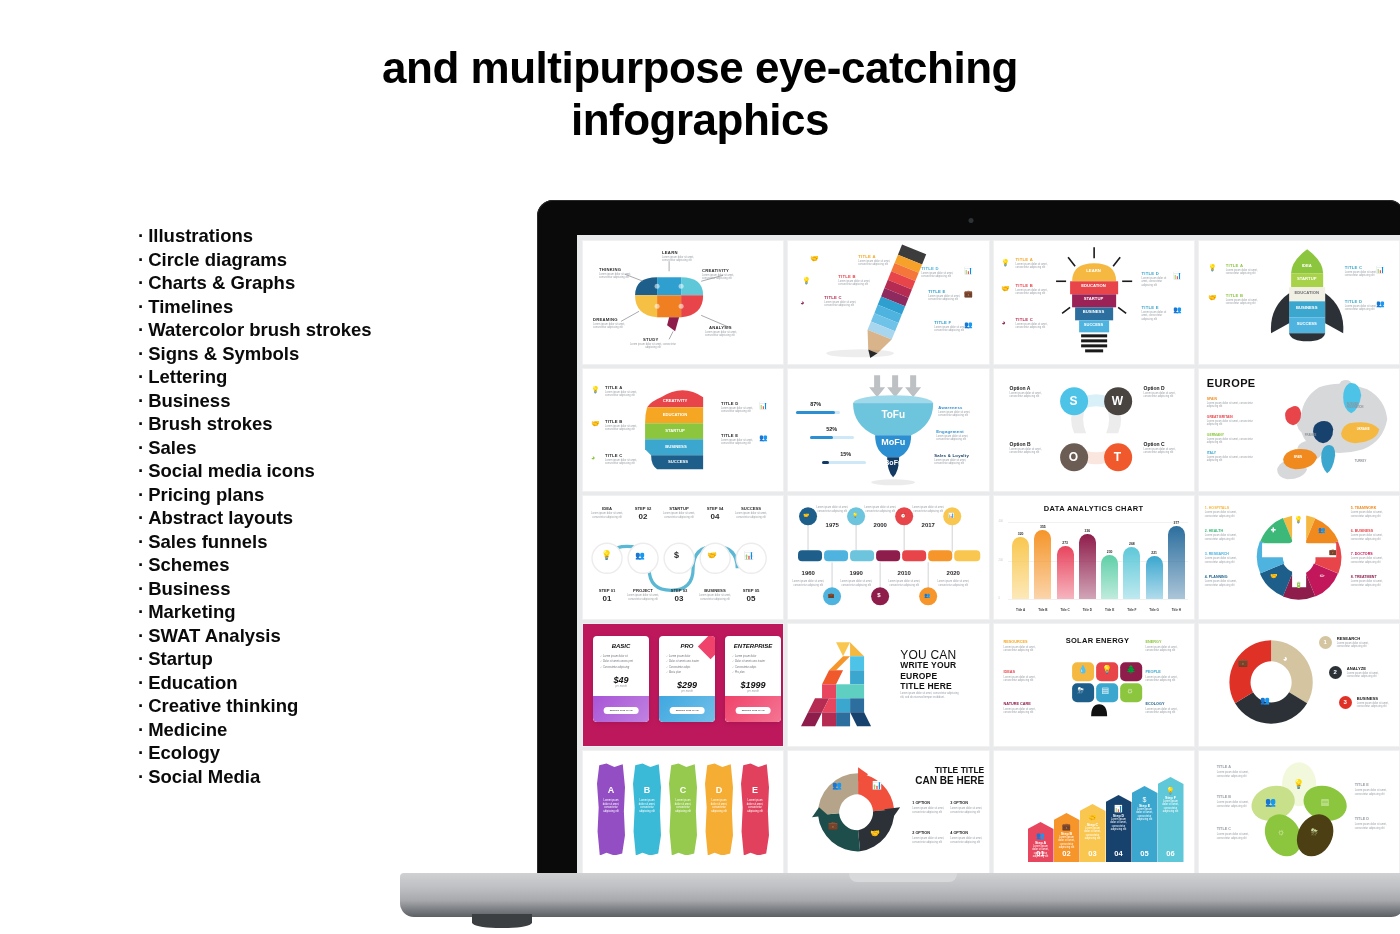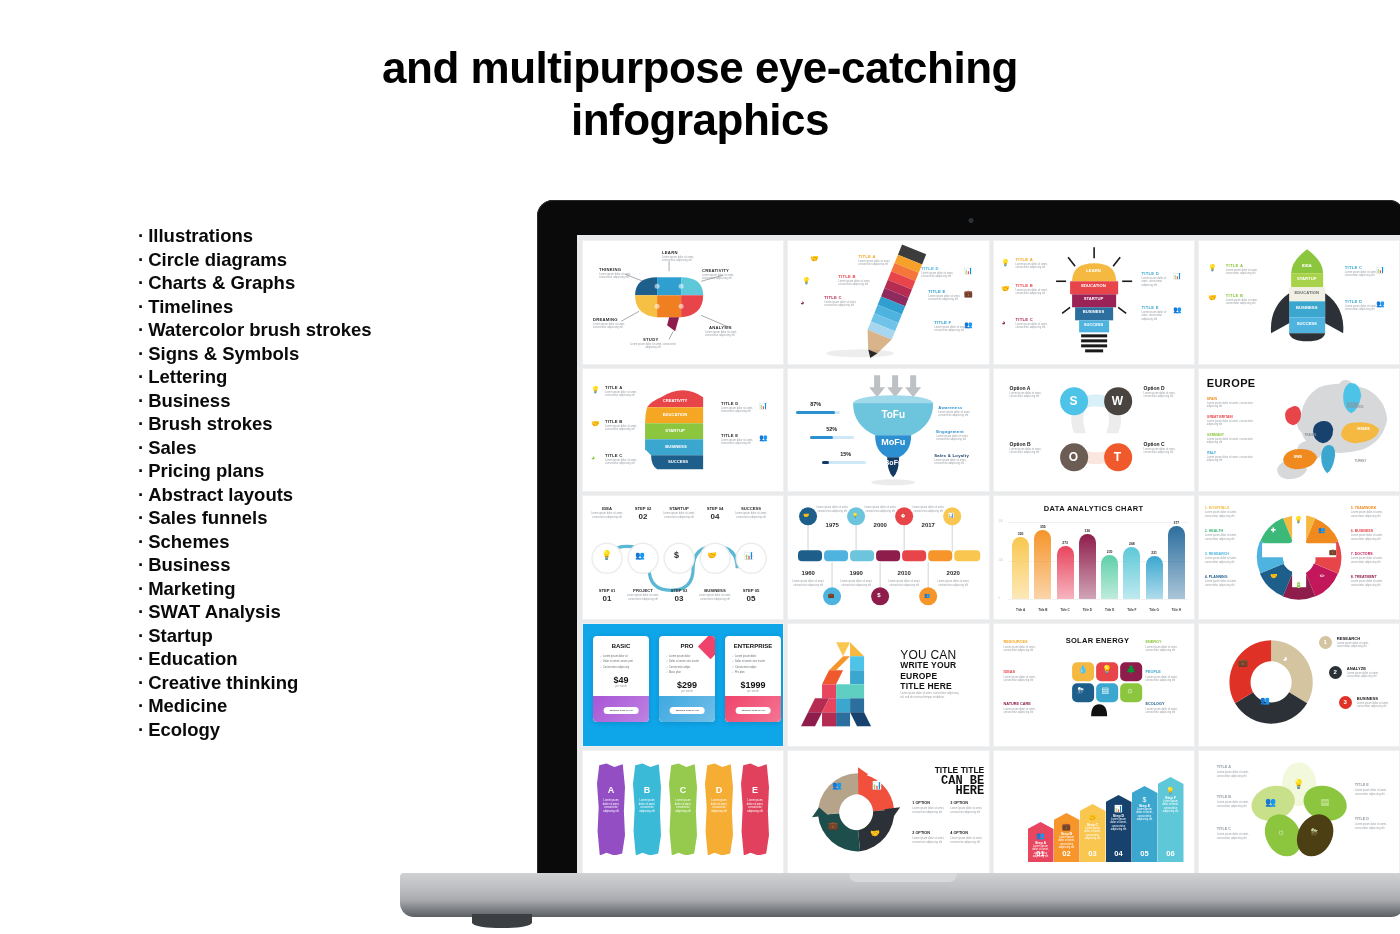--- a/index.html
+++ b/index.html
@@ -122,32 +122,34 @@
       <div class="feature-item"><span class="bullet">·</span><span>Illustrations</span></div>
       <div class="feature-item"><span class="bullet">·</span><span>Circle diagrams</span></div>
       <div class="feature-item"><span class="bullet">·</span><span>Charts &amp; Graphs</span></div>
       <div class="feature-item"><span class="bullet">·</span><span>Timelines</span></div>
       <div class="feature-item"><span class="bullet">·</span><span>Watercolor brush strokes</span></div>
       <div class="feature-item"><span class="bullet">·</span><span>Signs &amp; Symbols</span></div>
       <div class="feature-item"><span class="bullet">·</span><span>Lettering</span></div>
       <div class="feature-item"><span class="bullet">·</span><span>Business</span></div>
       <div class="feature-item"><span class="bullet">·</span><span>Brush strokes</span></div>
       <div class="feature-item"><span class="bullet">·</span><span>Sales</span></div>
+      <div class="feature-item"><span class="bullet">·</span><span>Social media icons</span></div>
       <div class="feature-item"><span class="bullet">·</span><span>Pricing plans</span></div>
       <div class="feature-item"><span class="bullet">·</span><span>Abstract layouts</span></div>
       <div class="feature-item"><span class="bullet">·</span><span>Sales funnels</span></div>
       <div class="feature-item"><span class="bullet">·</span><span>Schemes</span></div>
       <div class="feature-item"><span class="bullet">·</span><span>Business</span></div>
       <div class="feature-item"><span class="bullet">·</span><span>Marketing</span></div>
       <div class="feature-item"><span class="bullet">·</span><span>SWAT Analysis</span></div>
       <div class="feature-item"><span class="bullet">·</span><span>Startup</span></div>
       <div class="feature-item"><span class="bullet">·</span><span>Education</span></div>
       <div class="feature-item"><span class="bullet">·</span><span>Creative thinking</span></div>
       <div class="feature-item"><span class="bullet">·</span><span>Medicine</span></div>
       <div class="feature-item"><span class="bullet">·</span><span>Ecology</span></div>
+      <div class="feature-item"><span class="bullet">·</span><span>Social Media</span></div>
     </div>
 
   <div class="laptop">
     <div class="lid">
       <div class="camera"></div>
       <div class="screen">
         <div class="grid">
 
           <div class="card">
             <svg viewBox="0 0 200 122" width="100%" height="100%">
@@ -575,21 +577,21 @@
             <div style="position:absolute;left:152px;top:10px;font-size:3.6px;font-weight:700;color:#f08a1e;">5. TEAMWORK</div>
             <div class="lorem" style="position:absolute;left:152px;top:15px;width:42px;">Lorem ipsum dolor sit amet, consectetur adipiscing elit</div>
             <div style="position:absolute;left:152px;top:33px;font-size:3.6px;font-weight:700;color:#e8454a;">6. BUSINESS</div>
             <div class="lorem" style="position:absolute;left:152px;top:38px;width:42px;">Lorem ipsum dolor sit amet, consectetur adipiscing elit</div>
             <div style="position:absolute;left:152px;top:56px;font-size:3.6px;font-weight:700;color:#c2185b;">7. DOCTORS</div>
             <div class="lorem" style="position:absolute;left:152px;top:61px;width:42px;">Lorem ipsum dolor sit amet, consectetur adipiscing elit</div>
             <div style="position:absolute;left:152px;top:79px;font-size:3.6px;font-weight:700;color:#8e1d4b;">8. TREATMENT</div>
             <div class="lorem" style="position:absolute;left:152px;top:84px;width:42px;">Lorem ipsum dolor sit amet, consectetur adipiscing elit</div>
           </div>
 
-          <div class="card" style="background:#0ea5e9;">
+          <div class="card" style="background:#be185d;font-style:italic;">
             <div id="pricing-holder" style="position:absolute;inset:0;">
                 <div class="price-card" style="left: 10px;">
                   <div class="price-name">BASIC</div>
                   <div style="margin-top:6px;">
                     <div class="tick-row">✓ Lorem ipsum dolor sit</div>
                     <div class="tick-row">✓ Dolor sit amet consec pret</div>
                     <div class="tick-row">✓ Consectetur adipiscing</div>
                   </div>
                   <div class="price-amt">$49</div>
                   <div class="price-per">per month</div>
@@ -753,21 +755,21 @@
                 <path d="M44 -6 l-7 10 l-9 -8z" fill="#2b3136"></path>
                 <path d="M-44 4 l7 -10 l9 8z" fill="#1d4e4b"></path>
               </g>
             </svg>
             <span style="position:absolute;left:84px;top:30px;font-size:8px;color:#fff;">📊</span>
             <span style="position:absolute;left:82px;top:78px;font-size:8px;color:#fff;">🤝</span>
             <span style="position:absolute;left:40px;top:70px;font-size:8px;color:#fff;">💼</span>
             <span style="position:absolute;left:44px;top:30px;font-size:8px;color:#fff;">👥</span>
             <div id="some-title-head" style="position:absolute;left:124px;top:14px;width:72px;text-align:right;">
                 <div style="font-size: 8.5px; font-weight: 700; color: rgb(17, 17, 17); line-height: 10.5px;">TITLE TITLE</div>
-                <div style="font-size: 12px; font-weight: 700; color: rgb(17, 17, 17); line-height: 10.5px; font-family: Liberation Mono, monospace;">CAN BE HERE</div>
+                <div style="font-size: 10px; font-weight: 700; color: rgb(17, 17, 17); line-height: 10.5px;">CAN BE HERE</div>
               </div>
             <div style="position:absolute;left:124px;top:50px;font-size:3.8px;font-weight:700;color:#1a1a1a;">1 OPTION</div>
             <div class="lorem" style="position:absolute;left:124px;top:56px;width:32px;">Lorem ipsum dolor sit amet, consectetur adipiscing elit</div>
             <div style="position:absolute;left:162px;top:50px;font-size:3.8px;font-weight:700;color:#1a1a1a;">3 OPTION</div>
             <div class="lorem" style="position:absolute;left:162px;top:56px;width:32px;">Lorem ipsum dolor sit amet, consectetur adipiscing elit</div>
             <div style="position:absolute;left:124px;top:80px;font-size:3.8px;font-weight:700;color:#1a1a1a;">2 OPTION</div>
             <div class="lorem" style="position:absolute;left:124px;top:86px;width:32px;">Lorem ipsum dolor sit amet, consectetur adipiscing elit</div>
             <div style="position:absolute;left:162px;top:80px;font-size:3.8px;font-weight:700;color:#1a1a1a;">4 OPTION</div>
             <div class="lorem" style="position:absolute;left:162px;top:86px;width:32px;">Lorem ipsum dolor sit amet, consectetur adipiscing elit</div>
           </div>

